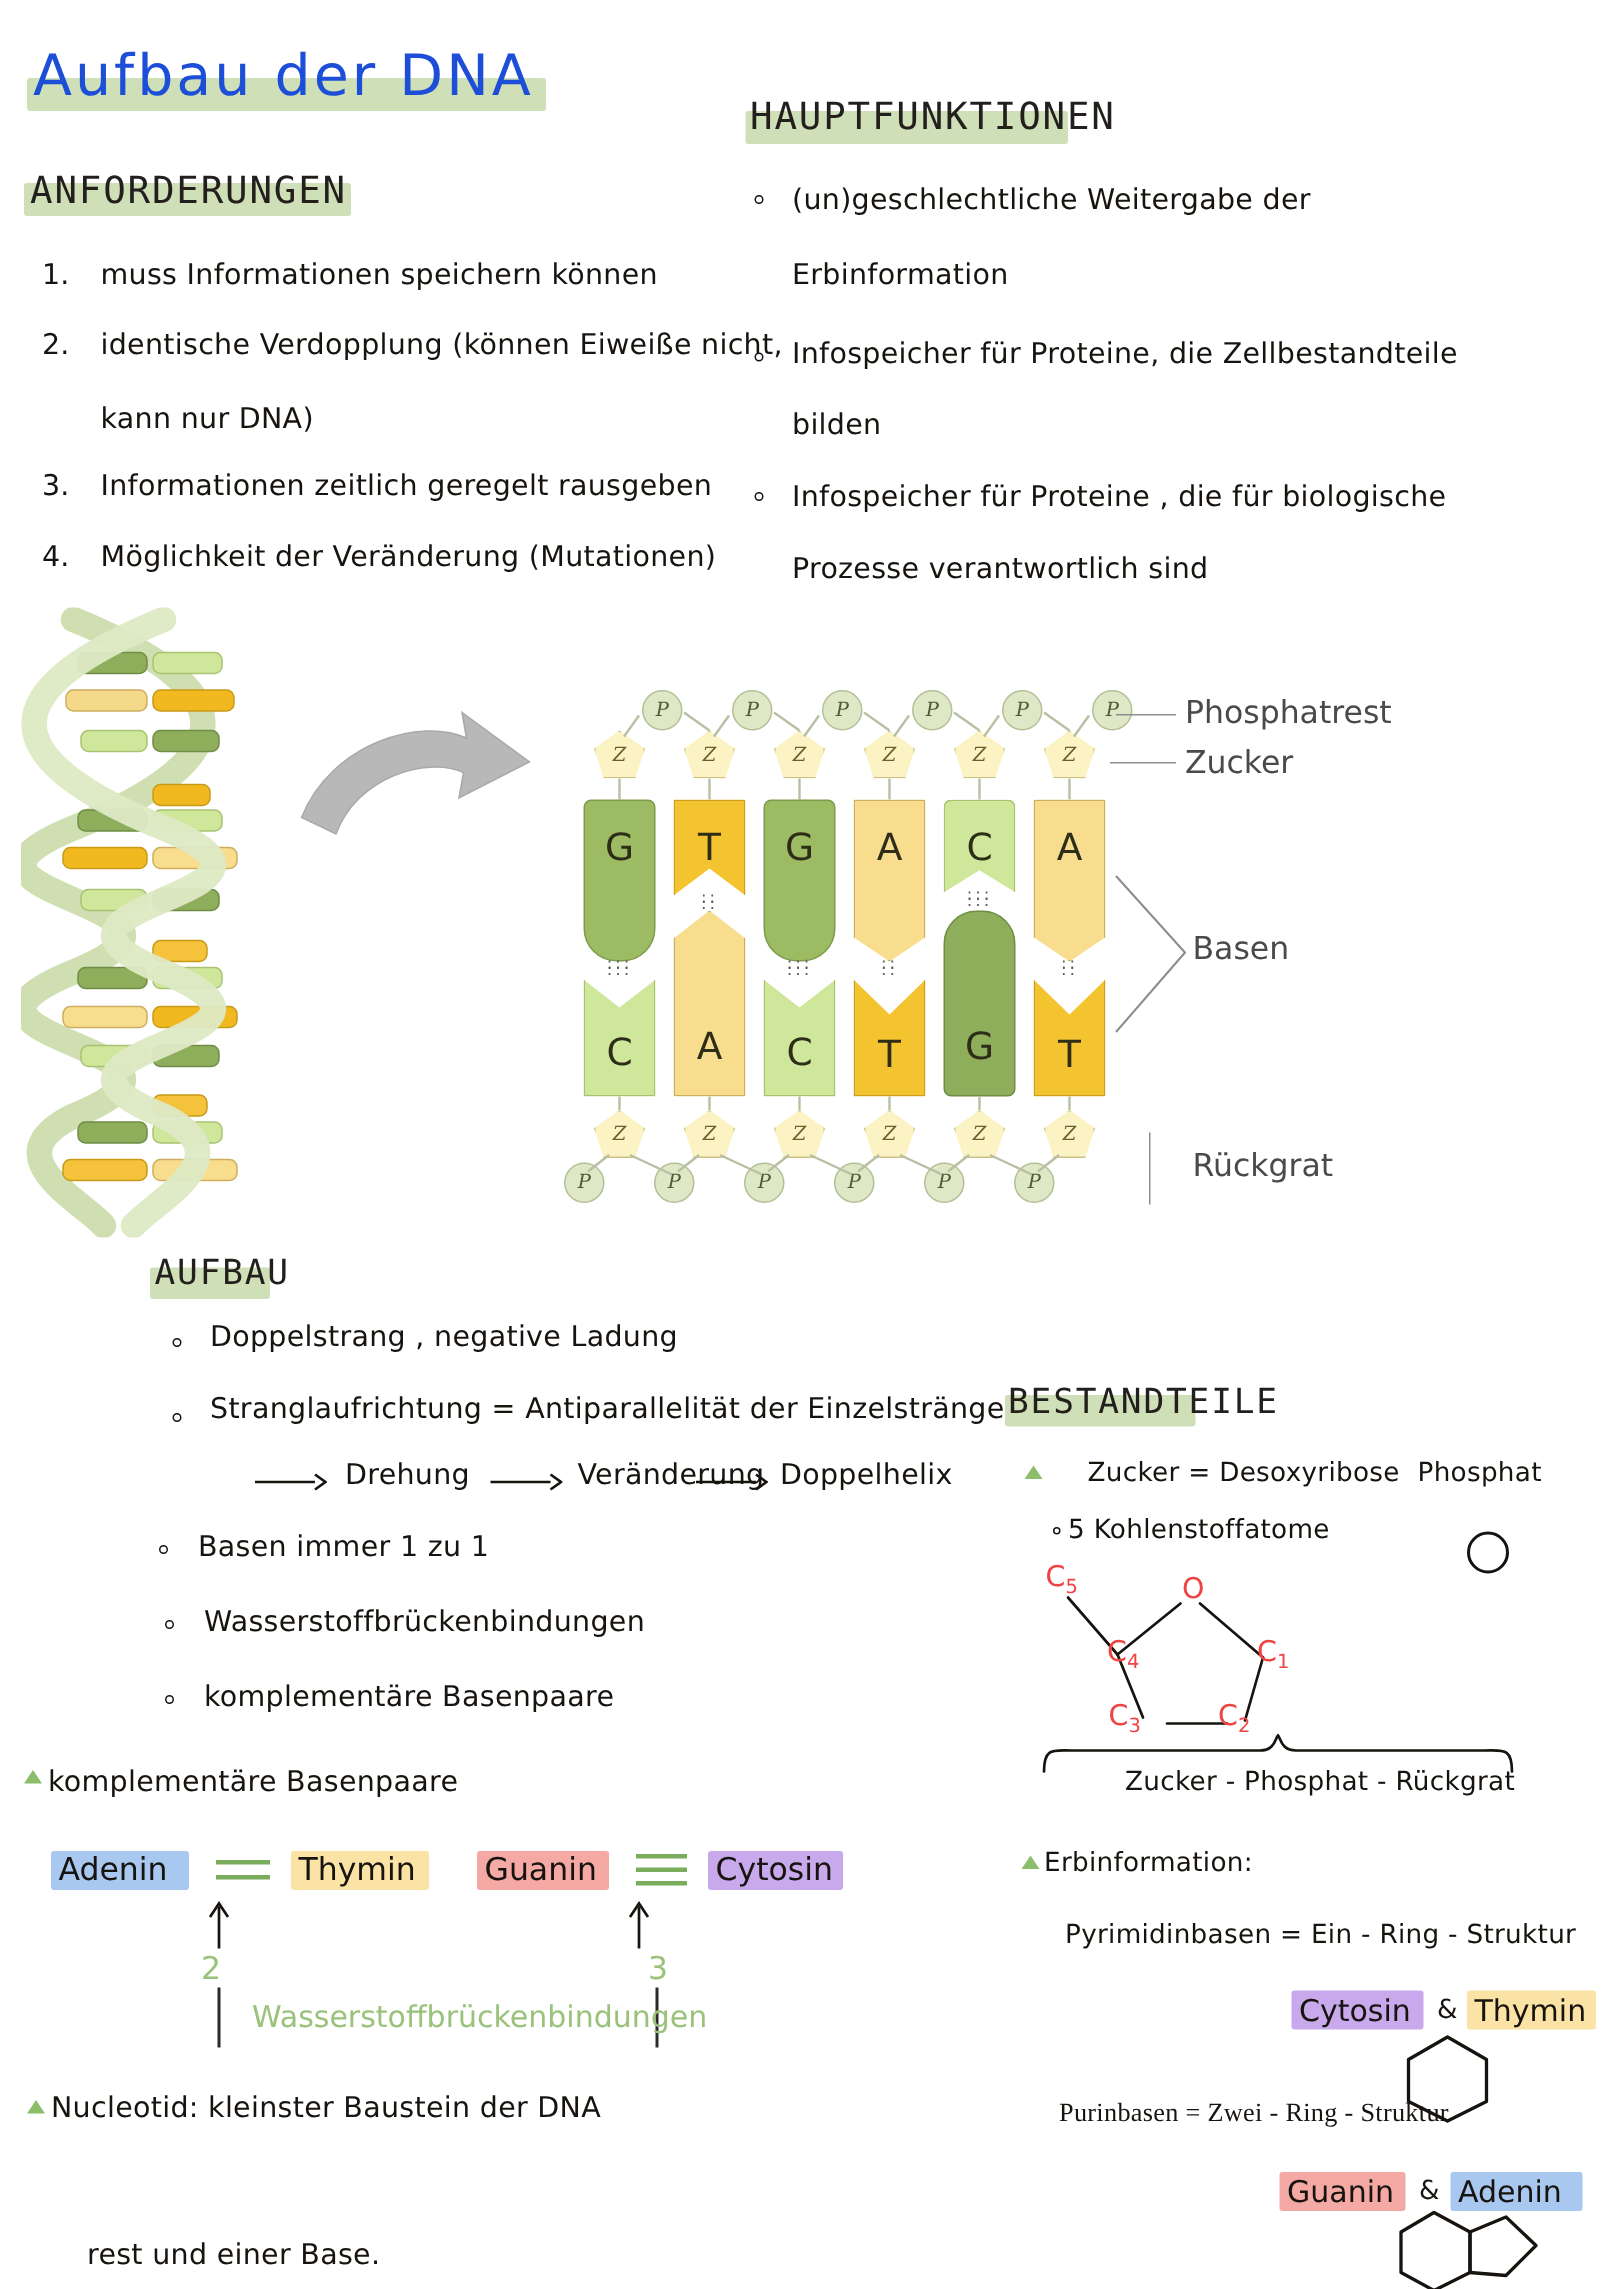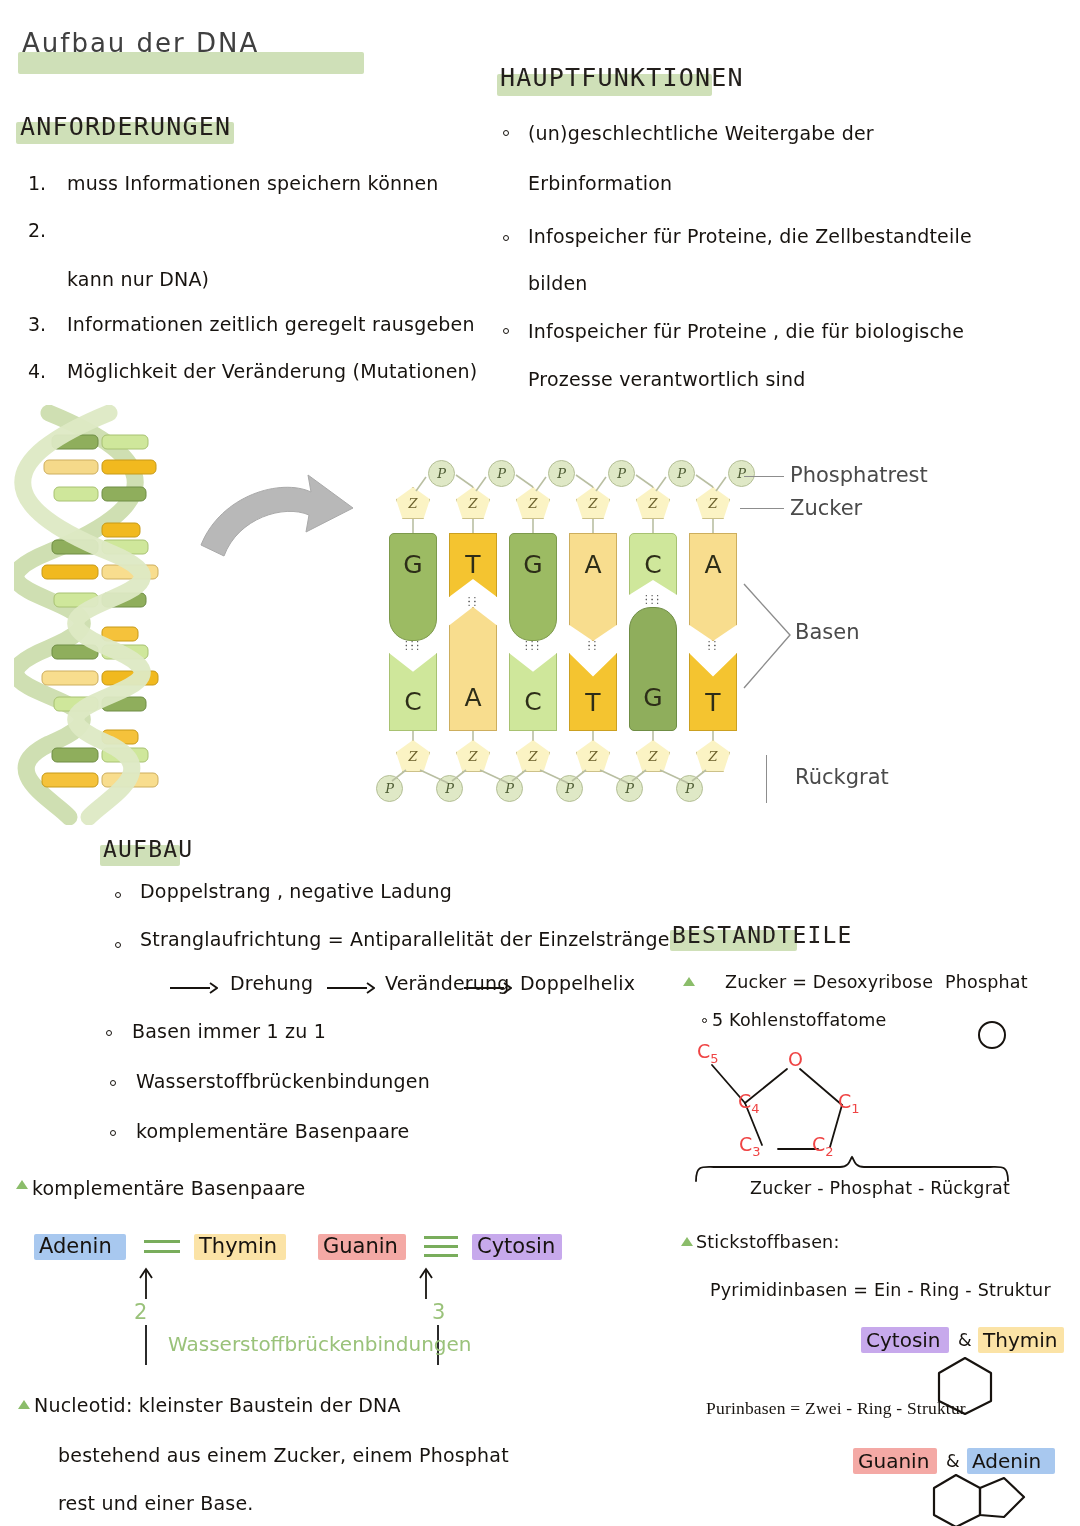--- a/index.html
+++ b/index.html
@@ -7,21 +7,21 @@
     width: 1080px; height: 1526px;
     background: #ffffff;
     font-family: "DejaVu Sans", sans-serif;
     overflow: hidden;
   }
   .page { position: relative; width: 1080px; height: 1526px; }
   .abs  { position: absolute; white-space: nowrap; }
 
   
   .title-main {
-    font-size: 26px; color: #404040; letter-spacing: 2px;
+    font-size: 38px; color: #1d4ed8; letter-spacing: 2px;
     font-family: "DejaVu Sans", sans-serif;
   }
   .hl-green-title {
     position: absolute; background: #cfe0b8; border-radius: 2px; z-index: 0;
   }
   .sec-head {
     font-size: 25px; color: #231f1c; letter-spacing: 1.2px;
     font-family: "DejaVu Sans Mono", monospace; font-weight: 400;
   }
 
@@ -92,20 +92,21 @@
   <div class="abs title-main" style="left:22px; top:28px; z-index:1;">Aufbau der DNA</div>
 
 
   <div class="hl-green-title" style="left:16px; top:122px; width:218px; height:22px;"></div>
   <div class="abs sec-head" style="left:20px; top:112px; z-index:1;">ANFORDERUNGEN</div>
 
   <div class="abs num" style="left:28px; top:172px;">1.</div>
   <div class="abs body-t" style="left:67px; top:172px;">muss Informationen  speichern  können</div>
 
   <div class="abs num" style="left:28px; top:219px;">2.</div>
+  <div class="abs body-t" style="left:67px; top:219px;">identische Verdopplung (können Eiweiße  nicht,</div>
   <div class="abs body-t" style="left:67px; top:268px;">kann nur DNA)</div>
 
   <div class="abs num" style="left:28px; top:313px;">3.</div>
   <div class="abs body-t" style="left:67px; top:313px;">Informationen  zeitlich  geregelt  rausgeben</div>
 
   <div class="abs num" style="left:28px; top:360px;">4.</div>
   <div class="abs body-t" style="left:67px; top:360px;">Möglichkeit  der Veränderung  (Mutationen)</div>
 
   <div class="hl-green-title" style="left:497px; top:74px; width:215px; height:22px;"></div>
   <div class="abs sec-head" style="left:500px; top:63px; z-index:1;">HAUPTFUNKTIONEN</div>
@@ -398,21 +399,21 @@
 
   <div class="dia" style="left:692px; top:1155px;">
     <svg width="320" height="30" viewBox="0 0 320 30">
       <path d="M4,26 C4,10 10,12 22,12 L148,12 C158,12 158,4 160,2
                C162,4 162,12 172,12 L298,12 C310,12 316,10 316,26" fill="none" stroke="#17130f" stroke-width="1.8" stroke-linecap="round"></path>
     </svg>
   </div>
   <div class="abs body-s" style="left:750px; top:1178px;">Zucker - Phosphat - Rückgrat</div>
 
   <div class="tri" style="left:681px; top:1237px;"></div>
-  <div class="abs body-s" style="left:696px; top:1232px;">Stickstoffbasen:</div>
+  <div class="abs body-s" style="left:696px; top:1232px;">Erbinformation:</div>
 
   <div class="abs body-s" style="left:710px; top:1280px;">Pyrimidinbasen = Ein - Ring - Struktur</div>
 
   <div class="mark" style="left:861px; top:1327px; width:88px; height:26px; background:#c7a9ec;"></div>
   <div class="mtext" style="left:866px; top:1328px; font-size:20px;">Cytosin</div>
   <div class="abs body-s" style="left:958px; top:1330px;">&amp;</div>
   <div class="mark" style="left:978px; top:1327px; width:86px; height:26px; background:#fbe3a6;"></div>
   <div class="mtext" style="left:983px; top:1328px; font-size:20px;">Thymin</div>
 
   <div class="dia" style="left:935px; top:1355px;">
@@ -473,16 +474,15 @@
         <path d="M8,12 L14,3 L20,12" fill="none" stroke="#17130f" stroke-width="1.8"></path>
       </svg>
   </div>
   <div class="abs" style="left:432px; top:1300px; font-size:21px; color:#9ac27a;">3</div>
   <div class="vline" style="left:437px; top:1325px; height:40px;"></div>
 
   <div class="abs" style="left:168px; top:1332px; font-size:20px; color:#9ac27a;">Wasserstoffbrückenbindungen</div>
 
   <div class="tri" style="left:18px; top:1400px;"></div>
   <div class="abs body-t" style="left:34px; top:1394px;">Nucleotid:  kleinster   Baustein  der  DNA</div>
-  <div class="abs body-t" style="left:58px; top:1444px;">bestehend  aus  einem  Zucker, einem Phosphat</div>
   <div class="abs body-t" style="left:58px; top:1492px;">rest  und einer  Base.</div>
 
 </div>
 
 </body></html>

